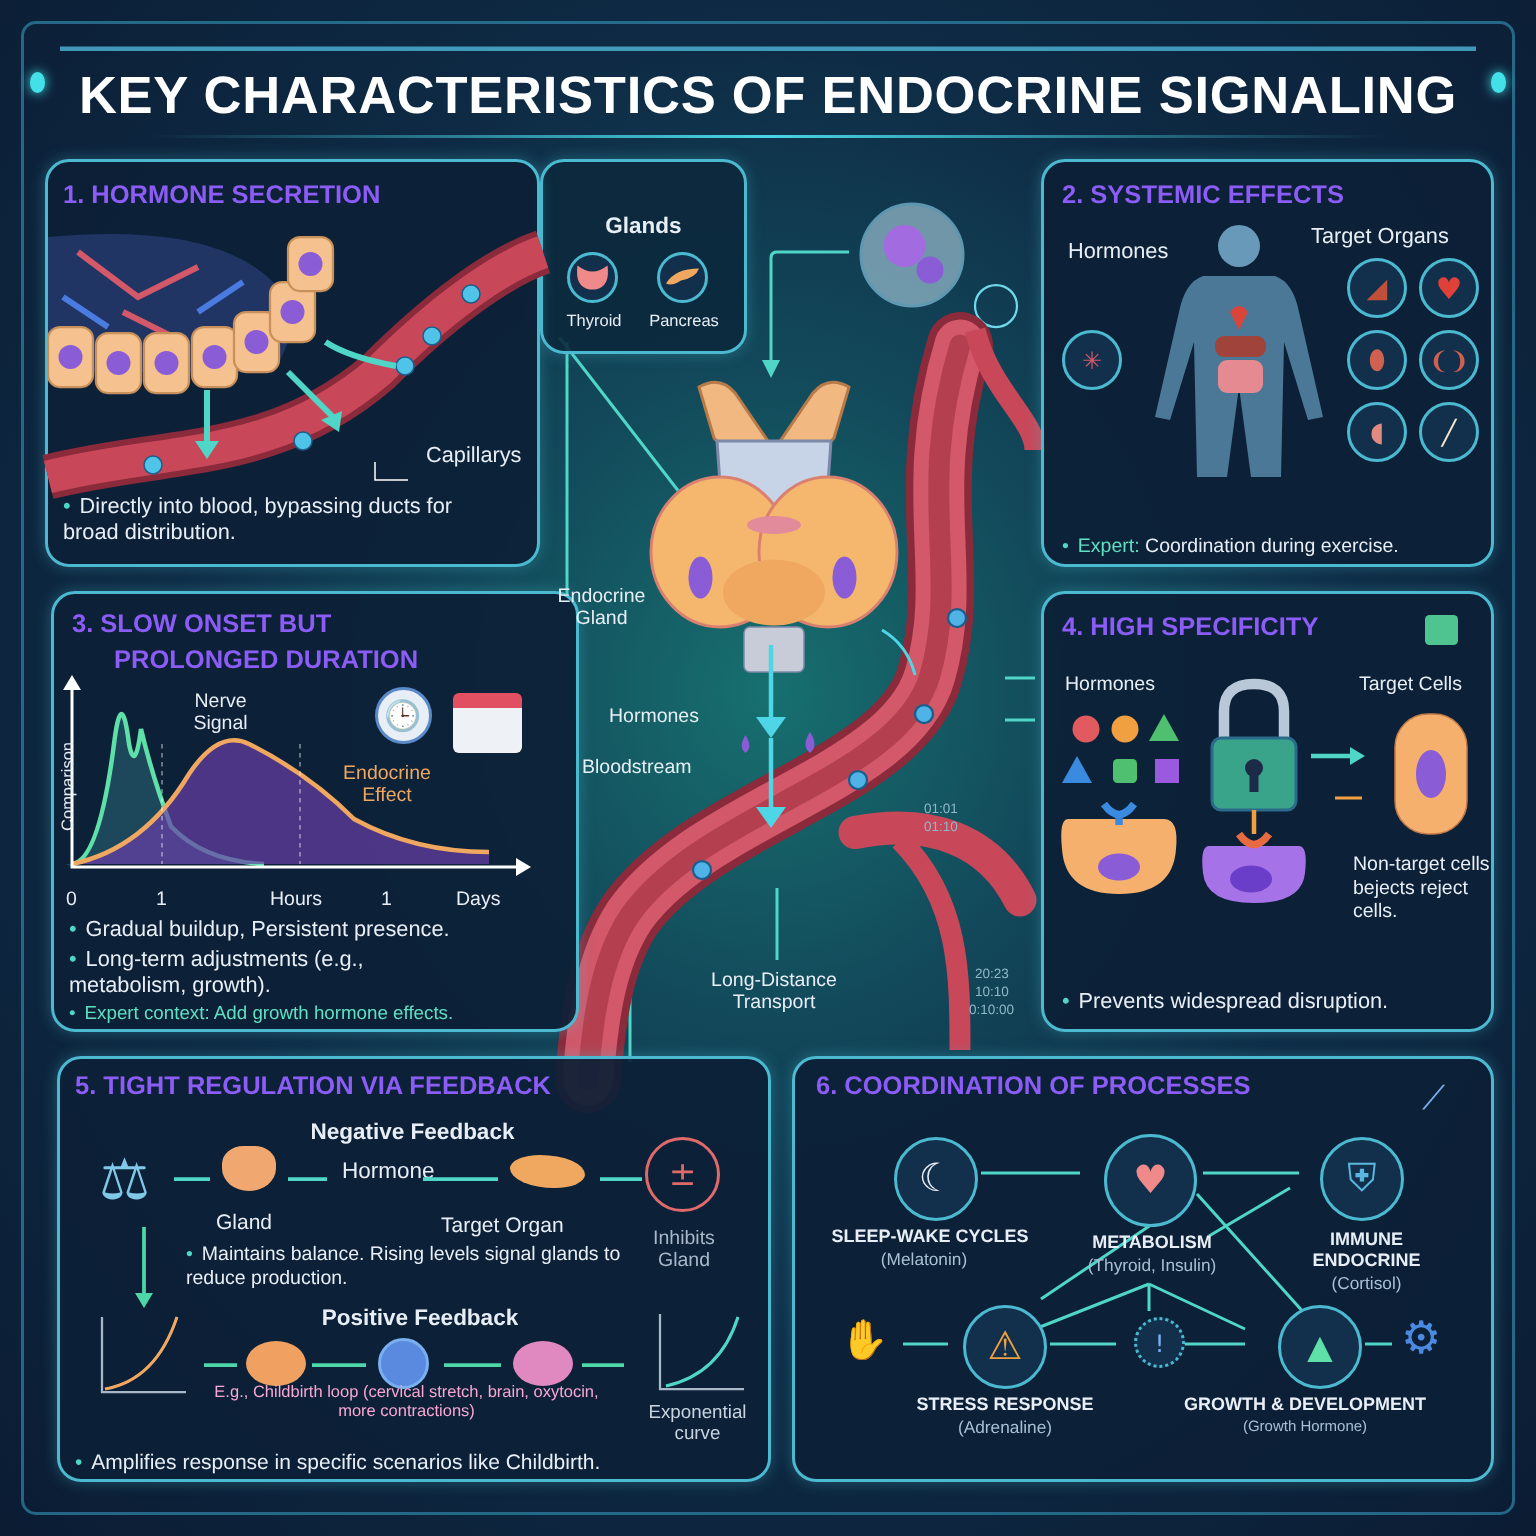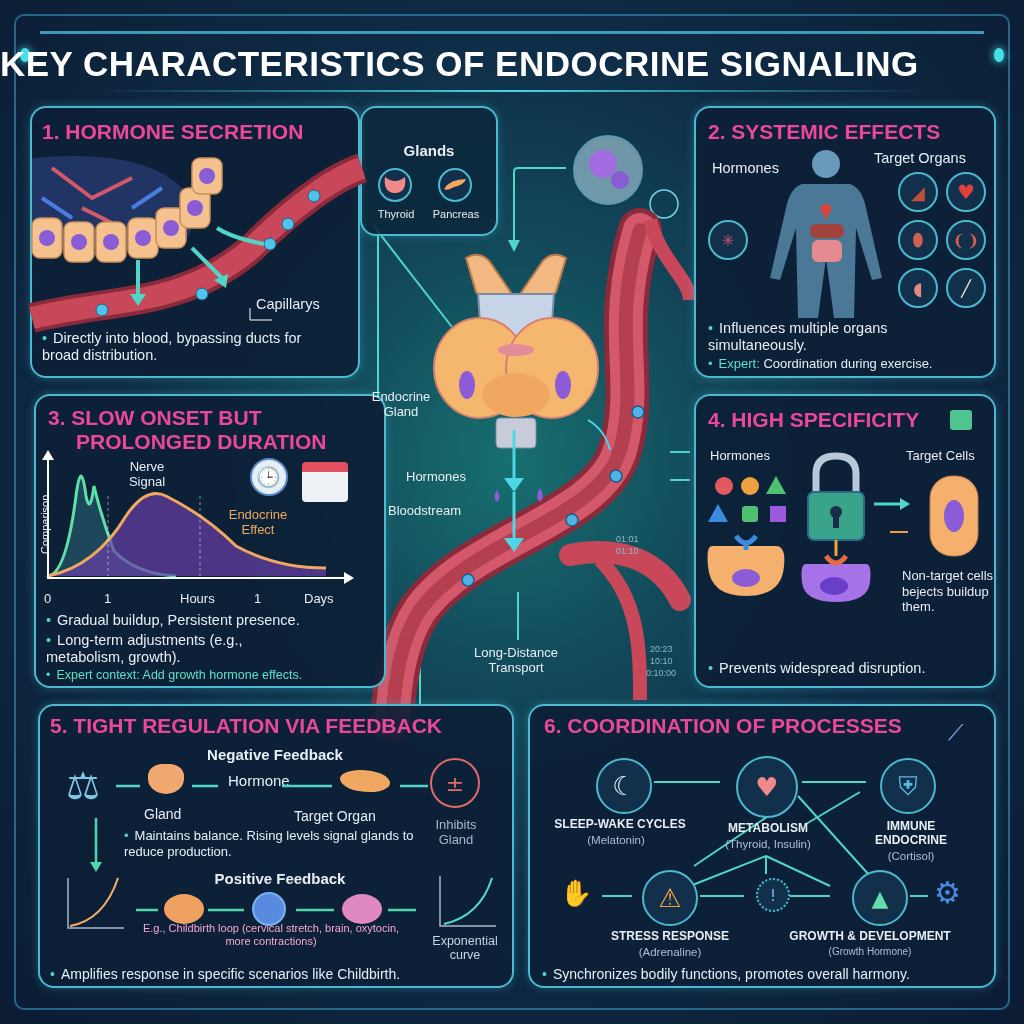--- a/index.html
+++ b/index.html
@@ -7,31 +7,31 @@
     width: 1024px; height: 1024px; overflow: hidden;
     background: radial-gradient(ellipse at 50% 45%, #17706f 0%, #12485a 28%, #0e2a44 55%, #0b1c33 100%);
     font-family: "DejaVu Sans", "Liberation Sans", sans-serif;
     color: #f1f5f9; position: relative;
   }
   .frame { position: absolute; left: 14px; top: 14px; width: 996px; height: 996px; border: 2px solid #3aa3c9; border-radius: 10px; opacity: .55; pointer-events: none; }
   .frame-top { position: absolute; left: 40px; top: 31px; width: 944px; height: 3px; background: #4fb7d8; opacity: .8; }
   .dot-l, .dot-r { position: absolute; top: 48px; width: 10px; height: 14px; border-radius: 50%; background: #44e0e8; box-shadow: 0 0 8px #44e0e8; }
   .dot-l { left: 20px; } .dot-r { right: 20px; }
   .title {
-    position: absolute; top: 44px; left: 0; width: 1024px; 
+    position: absolute; top: 44px; left: 0; width: 1024px; text-align: center;
     font-family: "Liberation Sans", sans-serif; font-weight: 700; font-size: 35px; letter-spacing: .5px; color: #fff;
   }
   .title-glow { position: absolute; top: 90px; left: 100px; width: 824px; height: 2px; background: linear-gradient(90deg, transparent, #49d6e6, transparent); }
 
   .panel {
     position: absolute; border: 2.5px solid #4bb9cf; border-radius: 16px;
     background: rgba(12, 31, 54, .92);
     box-shadow: 0 0 10px rgba(75,185,207,.35);
   }
-  .ph { position: absolute; font-family: "Liberation Sans", sans-serif; font-weight: 700; font-size: 21px; color: #ec4899; line-height: 1.15; }
+  .ph { position: absolute; font-family: "Liberation Sans", sans-serif; font-weight: 700; font-size: 17px; color: #8b5cf6; line-height: 1.15; }
   .txt { position: absolute; font-family: "Liberation Sans", sans-serif; font-size: 14.5px; color: #e8eef5; line-height: 1.2; }
   .bul::before { content: "•"; color: #4fd6c7; margin-right: 6px; }
   .teal { color: #5fe0c3; }
   .lbl { position: absolute; font-family: "Liberation Sans", sans-serif; font-size: 13px; color: #e8eef5; line-height: 1.15; text-align: center; }
   .circ { position: absolute; border-radius: 50%; border: 2.5px solid #4bb9cf; background: #12304c; display: flex; align-items: center; justify-content: center; }
   svg { position: absolute; overflow: visible; }
 </style>
 </head>
 <body>
 
@@ -143,21 +143,21 @@
         <circle cx="256" cy="76" r="6"></circle>
         <circle cx="282" cy="48" r="6"></circle>
       </g>
     <path d="M106 112 V150" stroke="#4fd6c7" stroke-width="4" fill="none"></path>
       <polygon points="98,146 114,146 106,158" fill="#4fd6c7"></polygon>
     <path d="M160 100 L190 130" stroke="#4fd6c7" stroke-width="4"></path>
       <polygon points="182,132 196,126 194,140" fill="#4fd6c7"></polygon>
     <path d="M185 80 Q200 90 232 96" stroke="#4fd6c7" stroke-width="4" fill="none"></path>
     <path d="M218 160 V172 H240" stroke="#fff" stroke-width="1" fill="none"></path>
   </svg>
-  <div class="txt" style="left:224px;top:188px">Capillarys</div>
+  <div class="txt" style="left:252px;top:188px">Capillarys</div>
   <div class="txt bul" style="left:10px;top:222px;width:290px">Directly into blood, bypassing ducts for broad distribution.</div>
 </div>
 
 <div class="panel" style="left:694px;top:106px;width:302px;height:272px">
   <div class="ph" style="left:12px;top:12px">2. SYSTEMIC EFFECTS</div>
   <div class="txt" style="left:16px;top:52px">Hormones</div>
   <div class="txt" style="left:178px;top:42px">Target Organs</div>
   <svg style="left:66px;top:40px;width:130px;height:170px">
     <circle cx="64" cy="16" r="14" fill="#7fb8d8" opacity=".8"></circle>
     <path d="M40 36 H88 Q100 40 104 60 L120 130 L110 132 L94 80 L92 170 H72 L64 110 L56 170 H36 L34 80 L18 132 L8 130 L24 60 Q28 40 40 36Z" fill="#6fa8cc" opacity=".65"></path>
@@ -165,21 +165,20 @@
     <rect x="48" y="76" width="34" height="14" rx="6" fill="#a0433a"></rect>
     <rect x="50" y="92" width="30" height="22" rx="6" fill="#e58a90"></rect>
   </svg>
   <div class="circ" style="left:12px;top:112px;width:40px;height:40px;color:#d2586a">✳</div>
   <div class="circ" style="left:202px;top:64px;width:40px;height:40px;color:#c0503a;font-size:18px">◢</div>
   <div class="circ" style="left:250px;top:64px;width:40px;height:40px;color:#e0403a;font-size:20px">♥</div>
   <div class="circ" style="left:202px;top:112px;width:40px;height:40px;color:#d06050;font-size:18px">⬮</div>
   <div class="circ" style="left:250px;top:112px;width:40px;height:40px;color:#d06050;font-size:16px">❨❩</div>
   <div class="circ" style="left:202px;top:160px;width:40px;height:40px;color:#e08a80;font-size:18px">◖</div>
   <div class="circ" style="left:250px;top:160px;width:40px;height:40px;color:#f3e8cf;font-size:16px">╱</div>
-  <div class="txt bul" style="left:12px;top:212px;width:240px">Influences multiple organs simultaneously.</div>
   <div class="txt" style="left:12px;top:248px;font-size:13px">
     <span class="bul teal">Expert:</span>
     <span>Coordination during exercise.</span>
   </div>
 </div>
 
 <div class="panel" style="left:34px;top:394px;width:352px;height:294px">
   <div class="ph" style="left:12px;top:10px">3. SLOW ONSET BUT</div>
   <div class="ph" style="left:40px;top:34px">PROLONGED DURATION</div>
   <svg style="left:0;top:60px;width:350px;height:140px">
@@ -239,21 +238,21 @@
     <path d="M140 84 V100" stroke="#f0a040" stroke-width="3"></path>
     <path d="M110 108 Q104 108 106 126 Q108 146 140 146 Q172 146 174 126 Q176 108 170 108 Z" fill="#a672e8"></path>
     <ellipse cx="138" cy="130" rx="14" ry="9" fill="#6a3ec8"></ellipse>
     <path d="M130 100 q10 14 20 0" stroke="#e86a40" stroke-width="5" fill="none"></path>
     <path d="M178 48 H206" stroke="#4fd6c7" stroke-width="3"></path>
       <polygon points="204,42 214,48 204,54" fill="#4fd6c7"></polygon>
     <path d="M194 76 H212" stroke="#f0a040" stroke-width="2"></path>
     <rect x="234" y="20" width="48" height="80" rx="22" fill="#f5b06e" stroke="#c07a4a"></rect>
     <ellipse cx="258" cy="60" rx="10" ry="16" fill="#8a5cd6"></ellipse>
   </svg>
-  <div class="txt" style="left:206px;top:172px;width:96px;font-size:13px">Non-target cells bejects buildup them.</div>
+  <div class="txt" style="left:206px;top:172px;width:96px;font-size:13px">Non-target cells bejects reject cells.</div>
   <div class="txt bul" style="left:12px;top:264px">Prevents widespread disruption.</div>
 </div>
 
 <div class="panel" style="left:38px;top:704px;width:476px;height:284px">
   <div class="ph" style="left:10px;top:8px">5. TIGHT REGULATION VIA FEEDBACK</div>
   <div class="lbl teal" style="left:120px;top:40px;width:230px;font-weight:700;font-size:15px">Negative Feedback</div>
   <div style="position:absolute;left:16px;top:58px;width:54px;height:44px;color:#7fc8e8;font-size:38px;line-height:44px;text-align:center">⚖</div>
   <div style="position:absolute;left:108px;top:58px;width:36px;height:30px;border-radius:40% 40% 50% 50%;background:#f0a870"></div>
   <div class="txt" style="left:188px;top:66px;font-size:15px">Hormone</div>
   <div style="position:absolute;left:300px;top:64px;width:50px;height:22px;border-radius:40% 60% 40% 60%;background:#f0a860"></div>
@@ -311,14 +310,13 @@
   <div class="lbl" style="left:8px;top:112px;width:164px;font-weight:700;font-size:12px">SLEEP-WAKE CYCLES</div>
   <div class="lbl" style="left:36px;top:128px;width:100px;font-size:11.5px;color:#a8c0d4">(Melatonin)</div>
   <div class="lbl" style="left:180px;top:116px;width:116px;font-weight:700;font-size:12px">METABOLISM</div>
   <div class="lbl" style="left:176px;top:132px;width:124px;font-size:11.5px;color:#a8c0d4">(Thyroid, Insulin)</div>
   <div class="lbl" style="left:326px;top:114px;width:110px;font-weight:700;font-size:12px">IMMUNE ENDOCRINE</div>
   <div class="lbl" style="left:336px;top:144px;width:90px;font-size:11.5px;color:#a8c0d4">(Cortisol)</div>
   <div class="lbl" style="left:70px;top:224px;width:140px;font-weight:700;font-size:12px">STRESS RESPONSE</div>
   <div class="lbl" style="left:90px;top:240px;width:100px;font-size:11.5px;color:#a8c0d4">(Adrenaline)</div>
   <div class="lbl" style="left:240px;top:224px;width:200px;font-weight:700;font-size:12px">GROWTH &amp; DEVELOPMENT</div>
   <div class="lbl" style="left:280px;top:240px;width:120px;font-size:10px;color:#a8c0d4">(Growth Hormone)</div>
-  <div class="txt bul" style="left:12px;top:260px;font-size:14px">Synchronizes bodily functions, promotes overall harmony.</div>
 </div>
 
 </body></html>

